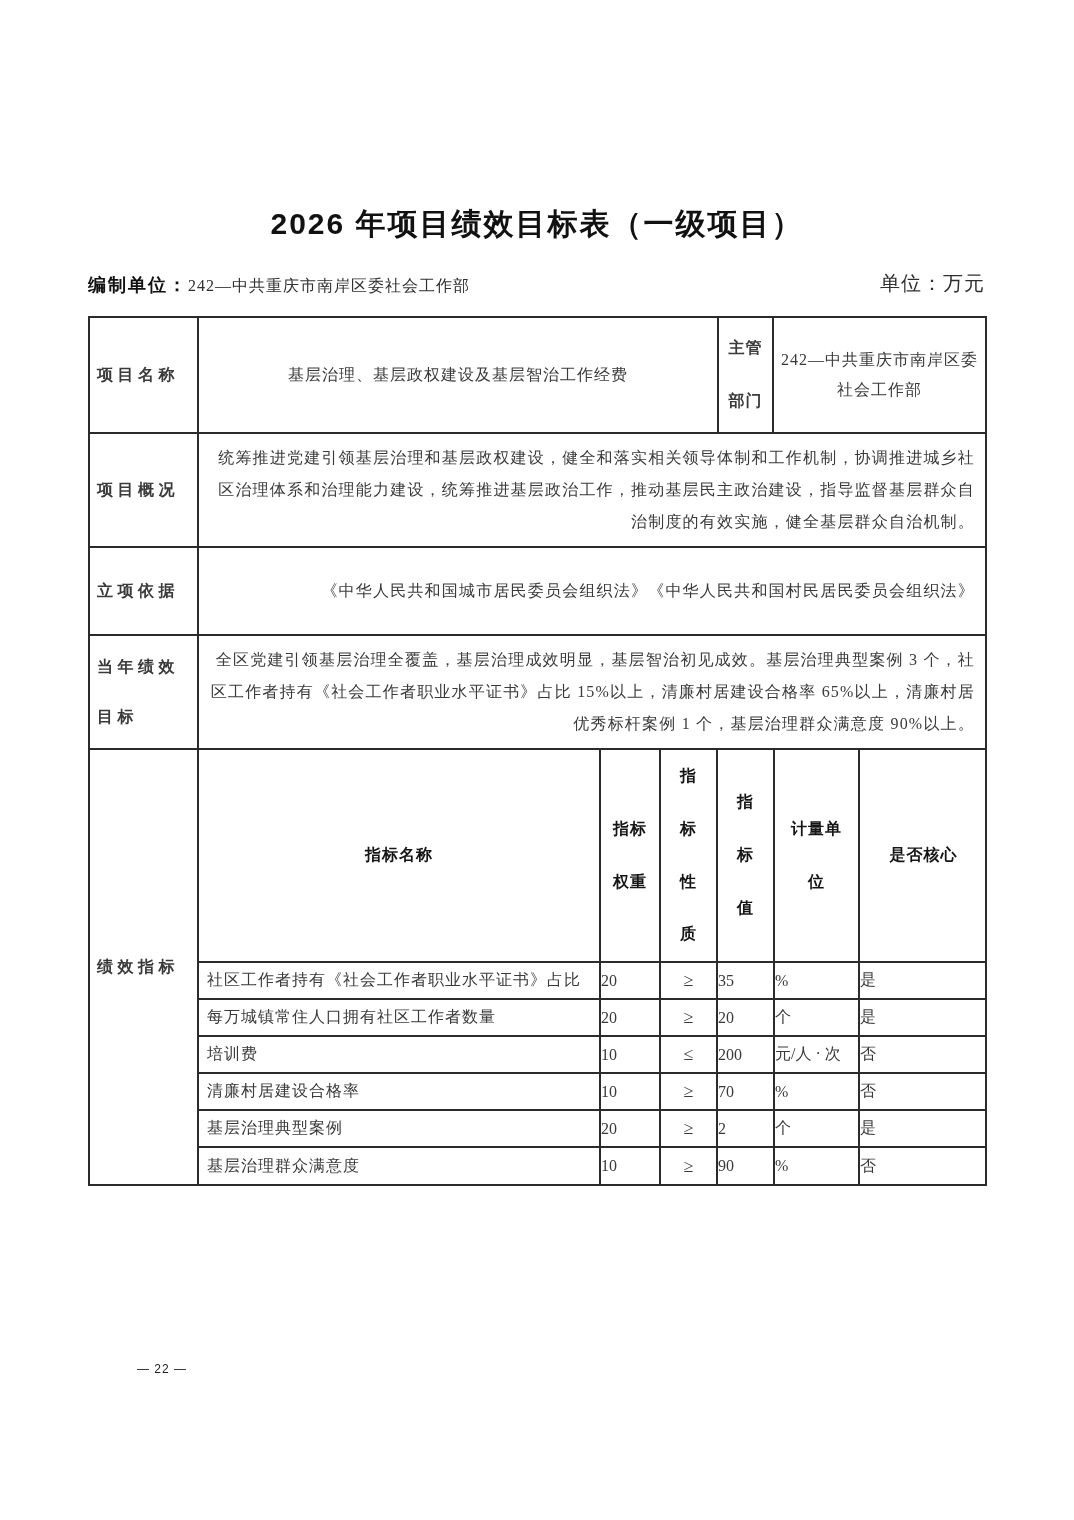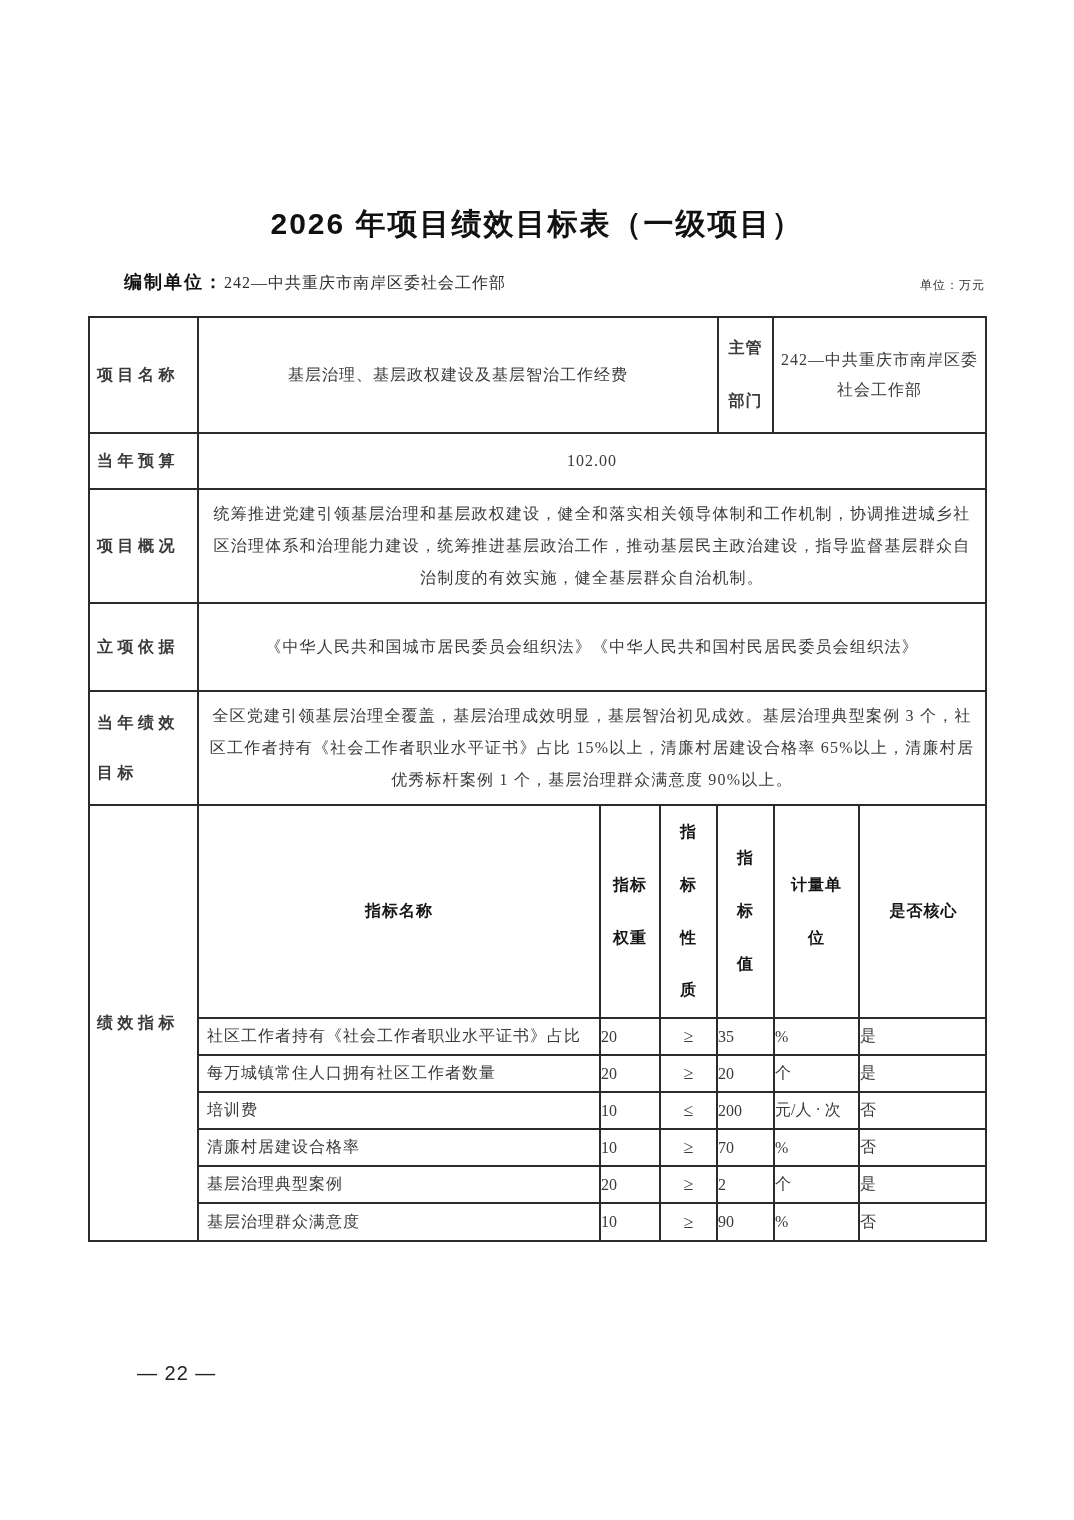--- a/index.html
+++ b/index.html
@@ -27,28 +27,28 @@
   }
   .meta-row {
     position: absolute;
     top: 270px;
     left: 88px;
     width: 897px;
     display: flex;
     justify-content: space-between;
     align-items: flex-end;
   }
-  .prepared-by { font-size: 16px; color: #2f2f2f; letter-spacing: 1px; margin-left: 36px; }
+  .prepared-by { font-size: 16px; color: #2f2f2f; letter-spacing: 1px; }
   .prepared-by .lbl-strong {
     font-weight: 700;
     font-size: 18px;
     color: #111111;
     letter-spacing: 2px;
   }
-  .unit-note { font-size: 12px; color: #2f2f2f; letter-spacing: 1px; }
+  .unit-note { font-size: 20px; color: #2f2f2f; letter-spacing: 1px; }
 
   table.main {
     position: absolute;
     top: 316px;
     left: 88px;
     width: 897px;
     border-collapse: collapse;
     table-layout: fixed;
   }
   table.main > tbody > tr > td {
@@ -72,21 +72,21 @@
     font-weight: 700;
     font-size: 17px;
     color: #151515;
     text-align: center;
     line-height: 3.3;
     letter-spacing: 1px;
     padding: 0 6px;
   }
   td.dept { text-align: center; line-height: 1.9; padding: 0 6px; letter-spacing: 1px; }
   td.para {
-    text-align: center;
+    text-align: right;
     padding: 8px 10px;
     line-height: 32px;
     letter-spacing: 1.2px;
   }
   td.nested-host { padding: 0; vertical-align: top; }
 
   table.inner {
     width: 100%;
     border-collapse: collapse;
     table-layout: fixed;
@@ -116,21 +116,21 @@
     letter-spacing: 1px;
   }
   table.inner td.ic { text-align: left; }
   table.inner td.isym { text-align: center; font-size: 18px; }
 
   .page-number {
     position: absolute;
     top: 1362px;
     left: 137px;
     font-family: "Liberation Sans", "DejaVu Sans", sans-serif;
-    font-size: 20px;
+    font-size: 12px;
     color: #222222;
     letter-spacing: 1px;
   }
 </style>
 </head>
 <body>
 
 <div class="page">
 
   <div class="doc-title">2026 年项目绩效目标表（一级项目）</div>
@@ -148,24 +148,20 @@
         <col style="width:520px">
         <col style="width:55px">
         <col style="width:213px">
     </colgroup>
     <tbody>
       <tr style="height:116px">
         <td class="hlbl">项目名称</td>
         <td class="center">基层治理、基层政权建设及基层智治工作经费</td>
         <td class="supervisor-lbl">主管部门</td>
         <td class="dept">242—中共重庆市南岸区委社会工作部</td>
-      </tr>
-      <tr style="height:56px">
-        <td class="hlbl">当年预算</td>
-        <td class="center" colspan="3">102.00</td>
       </tr>
       <tr style="height:96px">
         <td class="hlbl">项目概况</td>
         <td class="para" colspan="3">统筹推进党建引领基层治理和基层政权建设，健全和落实相关领导体制和工作机制，协调推进城乡社区治理体系和治理能力建设，统筹推进基层政治工作，推动基层民主政治建设，指导监督基层群众自治制度的有效实施，健全基层群众自治机制。</td>
       </tr>
       <tr style="height:88px">
         <td class="hlbl">立项依据</td>
         <td class="para" colspan="3">《中华人民共和国城市居民委员会组织法》《中华人民共和国村民居民委员会组织法》</td>
       </tr>
       <tr style="height:108px">

